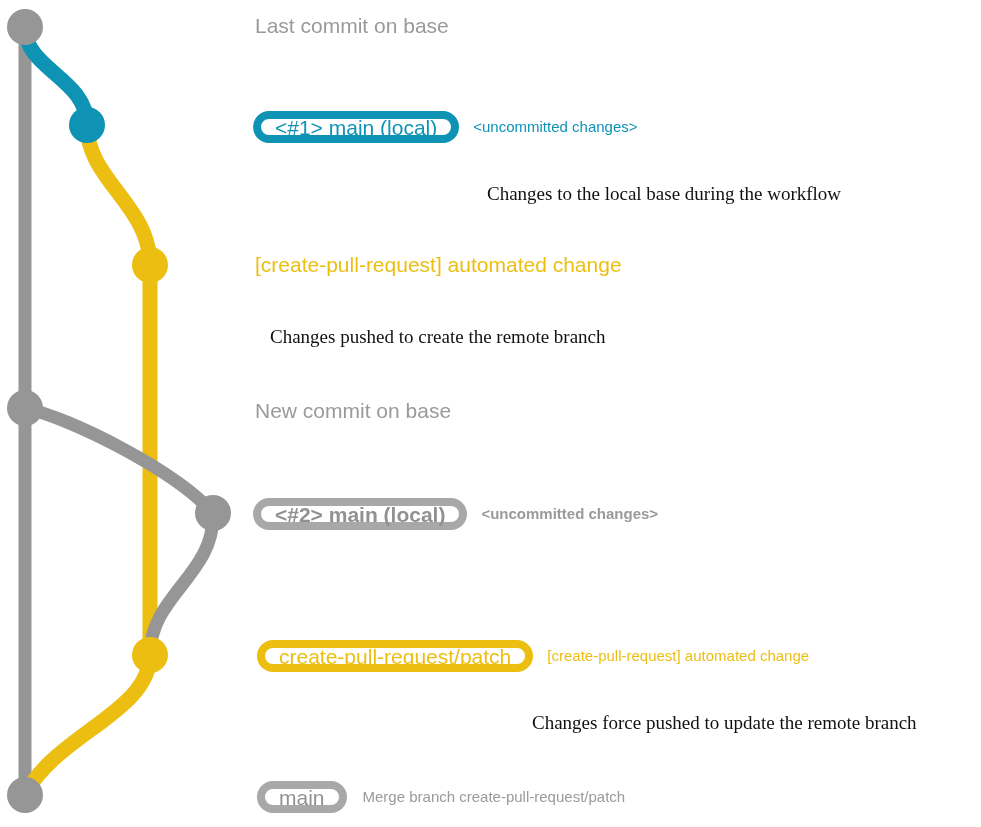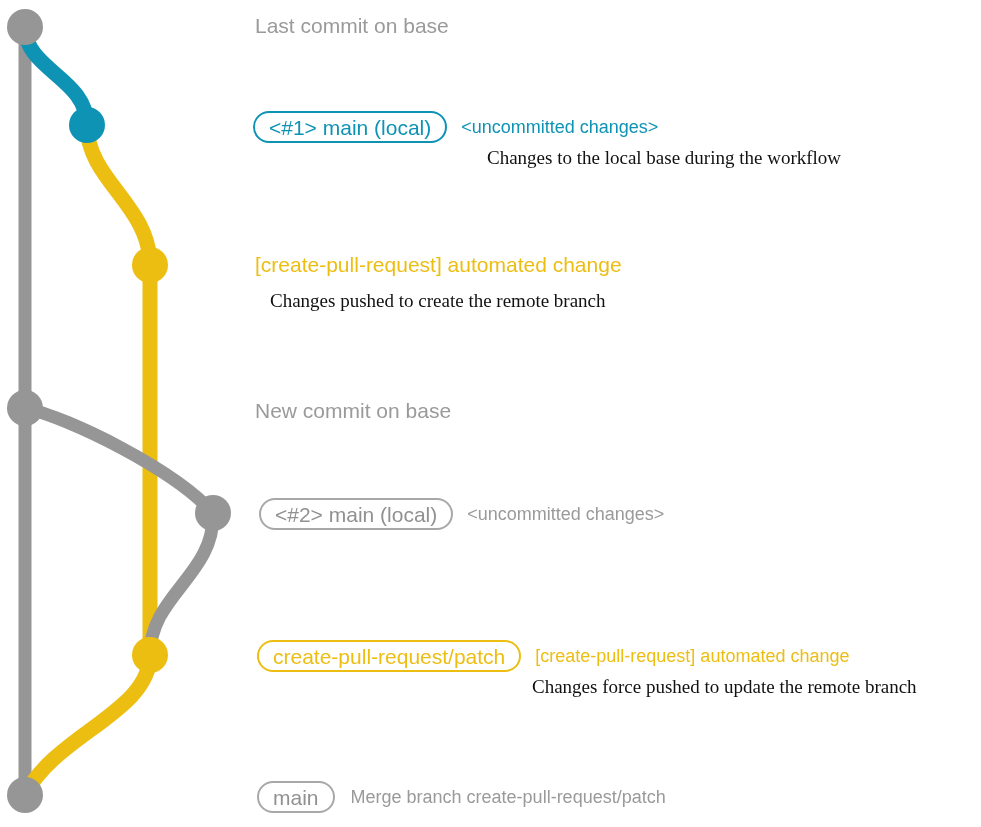--- a/index.html
+++ b/index.html
@@ -28,50 +28,51 @@
     display: flex;
     align-items: flex-start;
   }
   .ref-pill {
     display: inline-flex;
     align-items: center;
     justify-content: center;
     box-sizing: border-box;
     height: 32px;
     padding: 0 14px;
-    border: 2px solid #8b5cf6;
+    border: 8px solid #8b5cf6;
     border-radius: 16px;
     font-family: "Liberation Sans", sans-serif;
     font-size: 21px;
     line-height: 1;
     color: #9a9a9a;
     white-space: nowrap;
     background: #ffffff;
   }
   .ref-pill.teal  { border-color: #0e93b5; color: #0e93b5; }
   .ref-pill.amber { border-color: #edbe12; color: #edbe12; }
   .ref-pill.gray  { border-color: #a8a8a8; color: #919191; }
 
   .subject {
     font-family: "Liberation Sans", sans-serif;
-    font-size: 18px;
+    font-size: 15px;
     line-height: 32px;
     white-space: nowrap;
   }
   .subject.teal  { color: #0e93b5; }
   .subject.amber { color: #edbe12; }
   .subject.gray  { color: #9a9a9a; }
 
   .desc {
     position: absolute;
     font-family: "Liberation Serif", serif;
     font-size: 19px;
     line-height: 22px;
     color: #111111;
     white-space: nowrap;
+    margin-top: 36px;
   }
 
   .standalone-subject {
     position: absolute;
     font-family: "Liberation Sans", sans-serif;
     font-size: 21px;
     line-height: 26px;
     white-space: nowrap;
   }
   .standalone-subject.gray  { color: #9a9a9a; }
@@ -112,21 +113,21 @@
     <span class="ref-pill teal">&lt;#1&gt; main (local)</span>
     <span class="subject teal" style="margin-left:14px;">&lt;uncommitted changes&gt;</span>
   </div>
   <div class="desc" style="left:487px; top:147px;">Changes to the local base during the workflow</div>
 
   <div class="standalone-subject amber" style="left:255px; top:252px;">[create-pull-request] automated change</div>
   <div class="desc" style="left:270px; top:290px;">Changes pushed to create the remote branch</div>
 
   <div class="standalone-subject gray" style="left:255px; top:398px;">New commit on base</div>
 
-  <div class="row" style="left:259px; top:498px;">
+  <div class="row" style="left:253px; top:498px;font-weight:bold;">
     <span class="ref-pill gray">&lt;#2&gt; main (local)</span>
     <span class="subject gray" style="margin-left:14px;">&lt;uncommitted changes&gt;</span>
   </div>
 
   <div class="row" style="left:257px; top:640px;">
     <span class="ref-pill amber">create-pull-request/patch</span>
     <span class="subject amber" style="margin-left:14px;">[create-pull-request] automated change</span>
   </div>
   <div class="desc" style="left:532px; top:676px;">Changes force pushed to update the remote branch</div>
 

